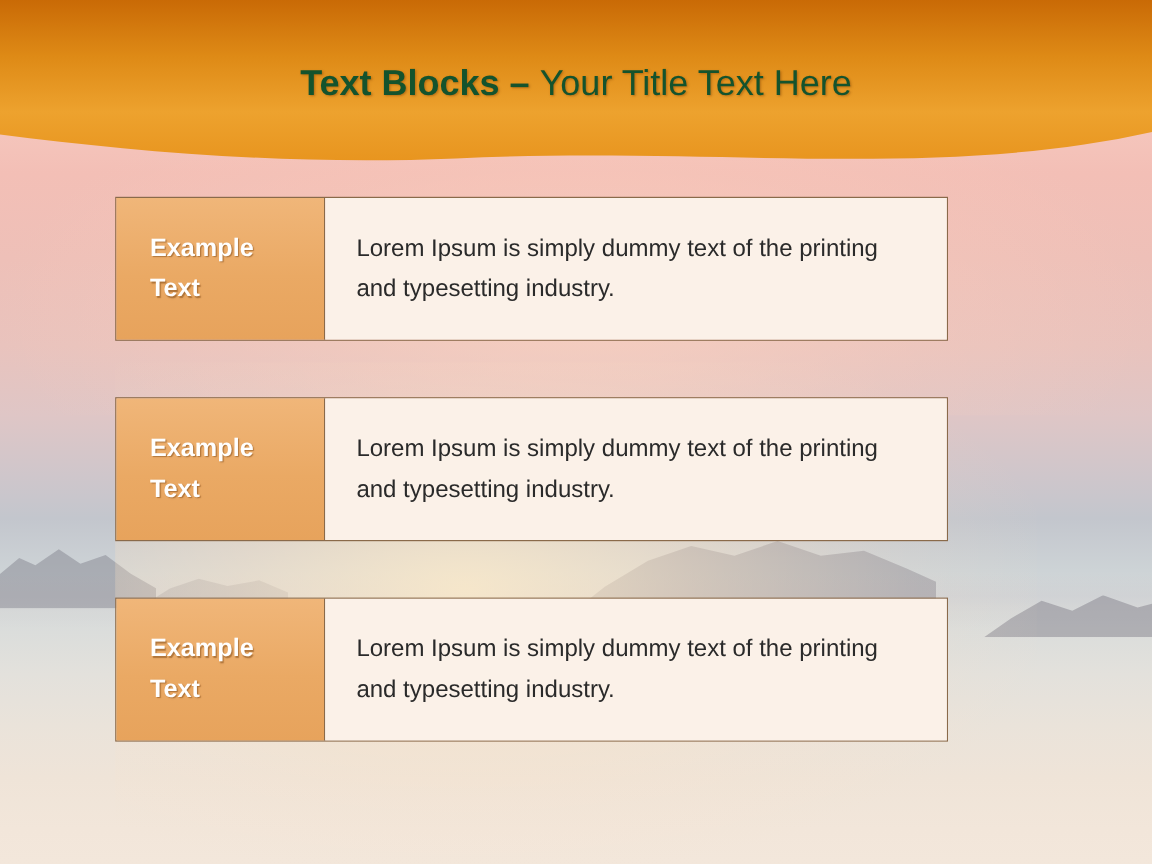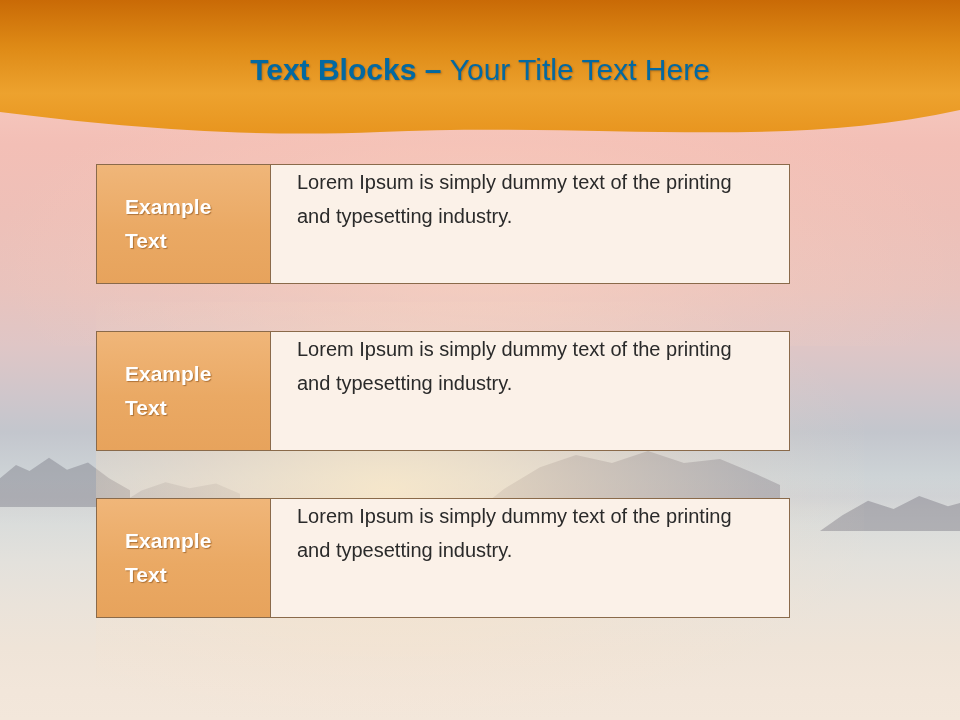--- a/index.html
+++ b/index.html
@@ -133,21 +133,21 @@
     display: block;
   }
   .header-title {
     position: absolute;
     left: 0;
     top: 50px;
     width: 960px;
     text-align: center;
     font-size: 30px;
     line-height: 40px;
-    color: #0369a1;
+    color: #14532d;
     text-shadow: 1px 1px 2px rgba(120, 60, 0, 0.45);
     white-space: nowrap;
   }
   .header-title .bold {
     font-weight: bold;
   }
   .header-title .light {
     font-weight: normal;
   }
 
@@ -183,21 +183,21 @@
     line-height: 34px;
     color: #ffffff;
     text-shadow: 1px 1px 1px rgba(140, 85, 30, 0.65);
     max-width: 110px;
   }
   .row-body {
     flex: 1 1 auto;
     box-sizing: border-box;
     background: #fbf1e8;
     display: flex;
-    align-items: flex-start;
+    align-items: center;
     padding: 0 27px 0 26px;
   }
   .row-body-text {
     font-size: 20px;
     line-height: 34px;
     color: #2a2a2a;
   }
 </style>
 </head>
 <body>

